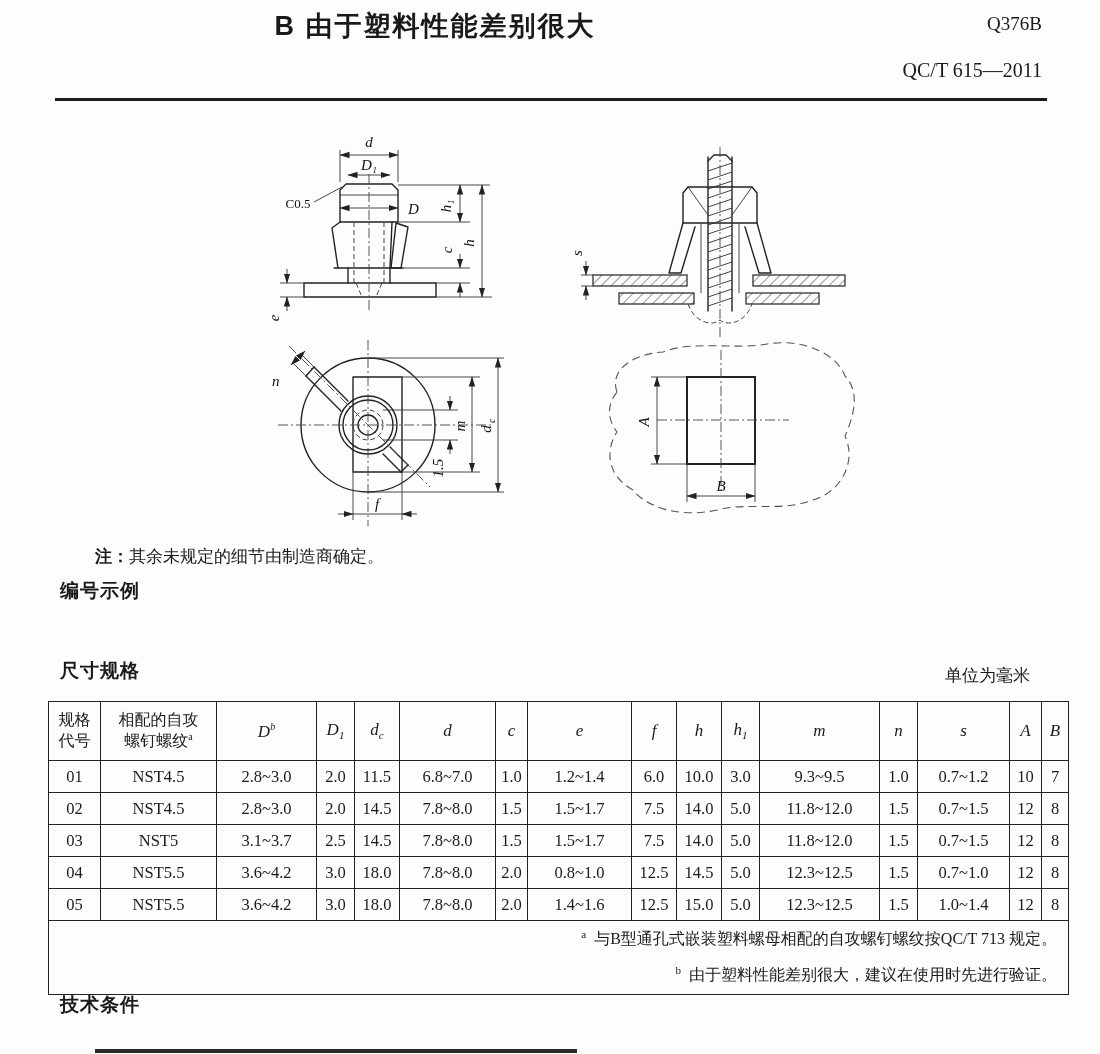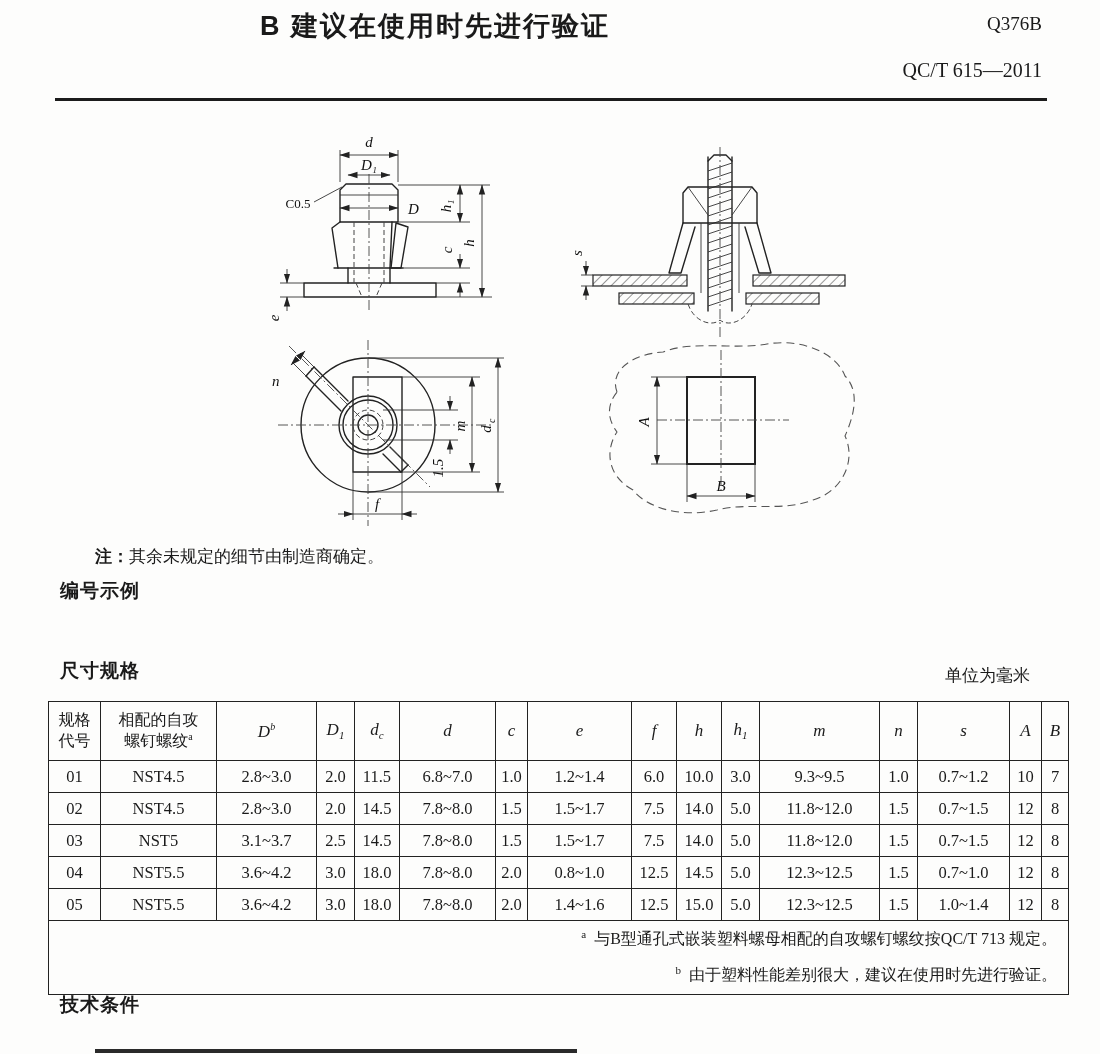--- a/index.html
+++ b/index.html
@@ -43,21 +43,21 @@
   svg .blob{stroke:#555;stroke-width:1.1;stroke-dasharray:8 5;fill:none;stroke-linejoin:round;}
   svg text.lbl{font-family:"Liberation Serif",serif;font-style:italic;font-size:15px;fill:#111;}
   svg text.lbl-sm{font-family:"Liberation Serif",serif;font-style:italic;font-size:10px;fill:#111;}
   svg text.lbl-up{font-family:"Liberation Serif",serif;font-size:13px;fill:#111;}
 </style>
 </head>
 <body>
 
 <div id="page">
 
-  <div class="abs hd-sans" id="doc-title">B 建议在使用时先进行验证</div>
+  <div class="abs hd-sans" id="doc-title">B 由于塑料性能差别很大</div>
   <div class="abs" id="part-code">Q376B</div>
   <div class="abs" id="std-number">QC/T 615—2011</div>
   <div class="abs" id="top-rule"></div>
 
   <div class="abs" style="left:0;top:118px;width:1100px;height:430px;">
 
     <svg class="abs" style="left:268px;top:10px;" width="240" height="212" viewBox="0 0 240 212">
       <defs>
         <marker id="a1" markerWidth="11" markerHeight="9" refX="9.5" refY="4" orient="auto-start-reverse" markerUnits="userSpaceOnUse">
           <path d="M0,0.8 L10,4 L0,7.2 Z" fill="#222"></path>

